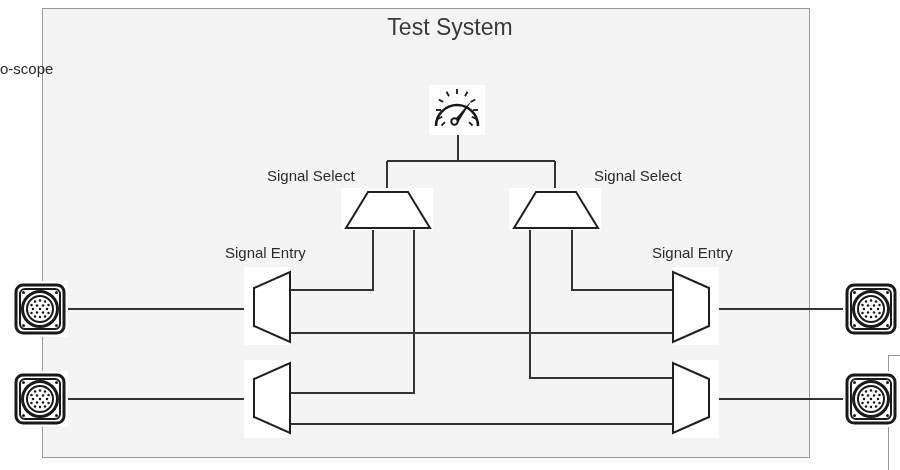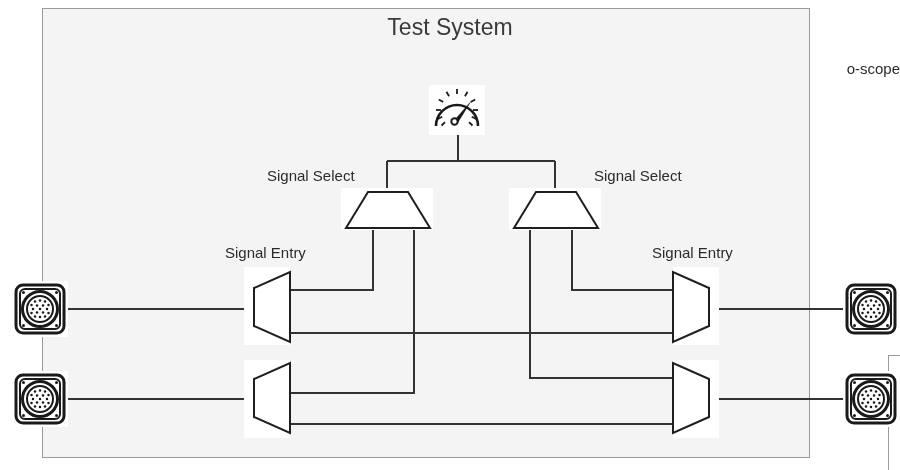--- a/index.html
+++ b/index.html
@@ -60,21 +60,21 @@
     left: 0;
     top: 16px;
     width: 900px;
     text-align: center;
   }
   #oscope-label {
     font-size: 15px;
     left: 0;
     top: 61px;
     width: 900px;
-    text-align: right;
+    text-align: left;
   }
   #sig-sel-left-label  { font-size: 15px; left: 267px; top: 168px; }
   #sig-sel-right-label { font-size: 15px; left: 594px; top: 168px; }
   #sig-ent-left-label  { font-size: 15px; left: 225px; top: 245px; }
   #sig-ent-right-label { font-size: 15px; left: 652px; top: 245px; }
 
   
   .glyph-box {
     position: absolute;
     background: #ffffff;

